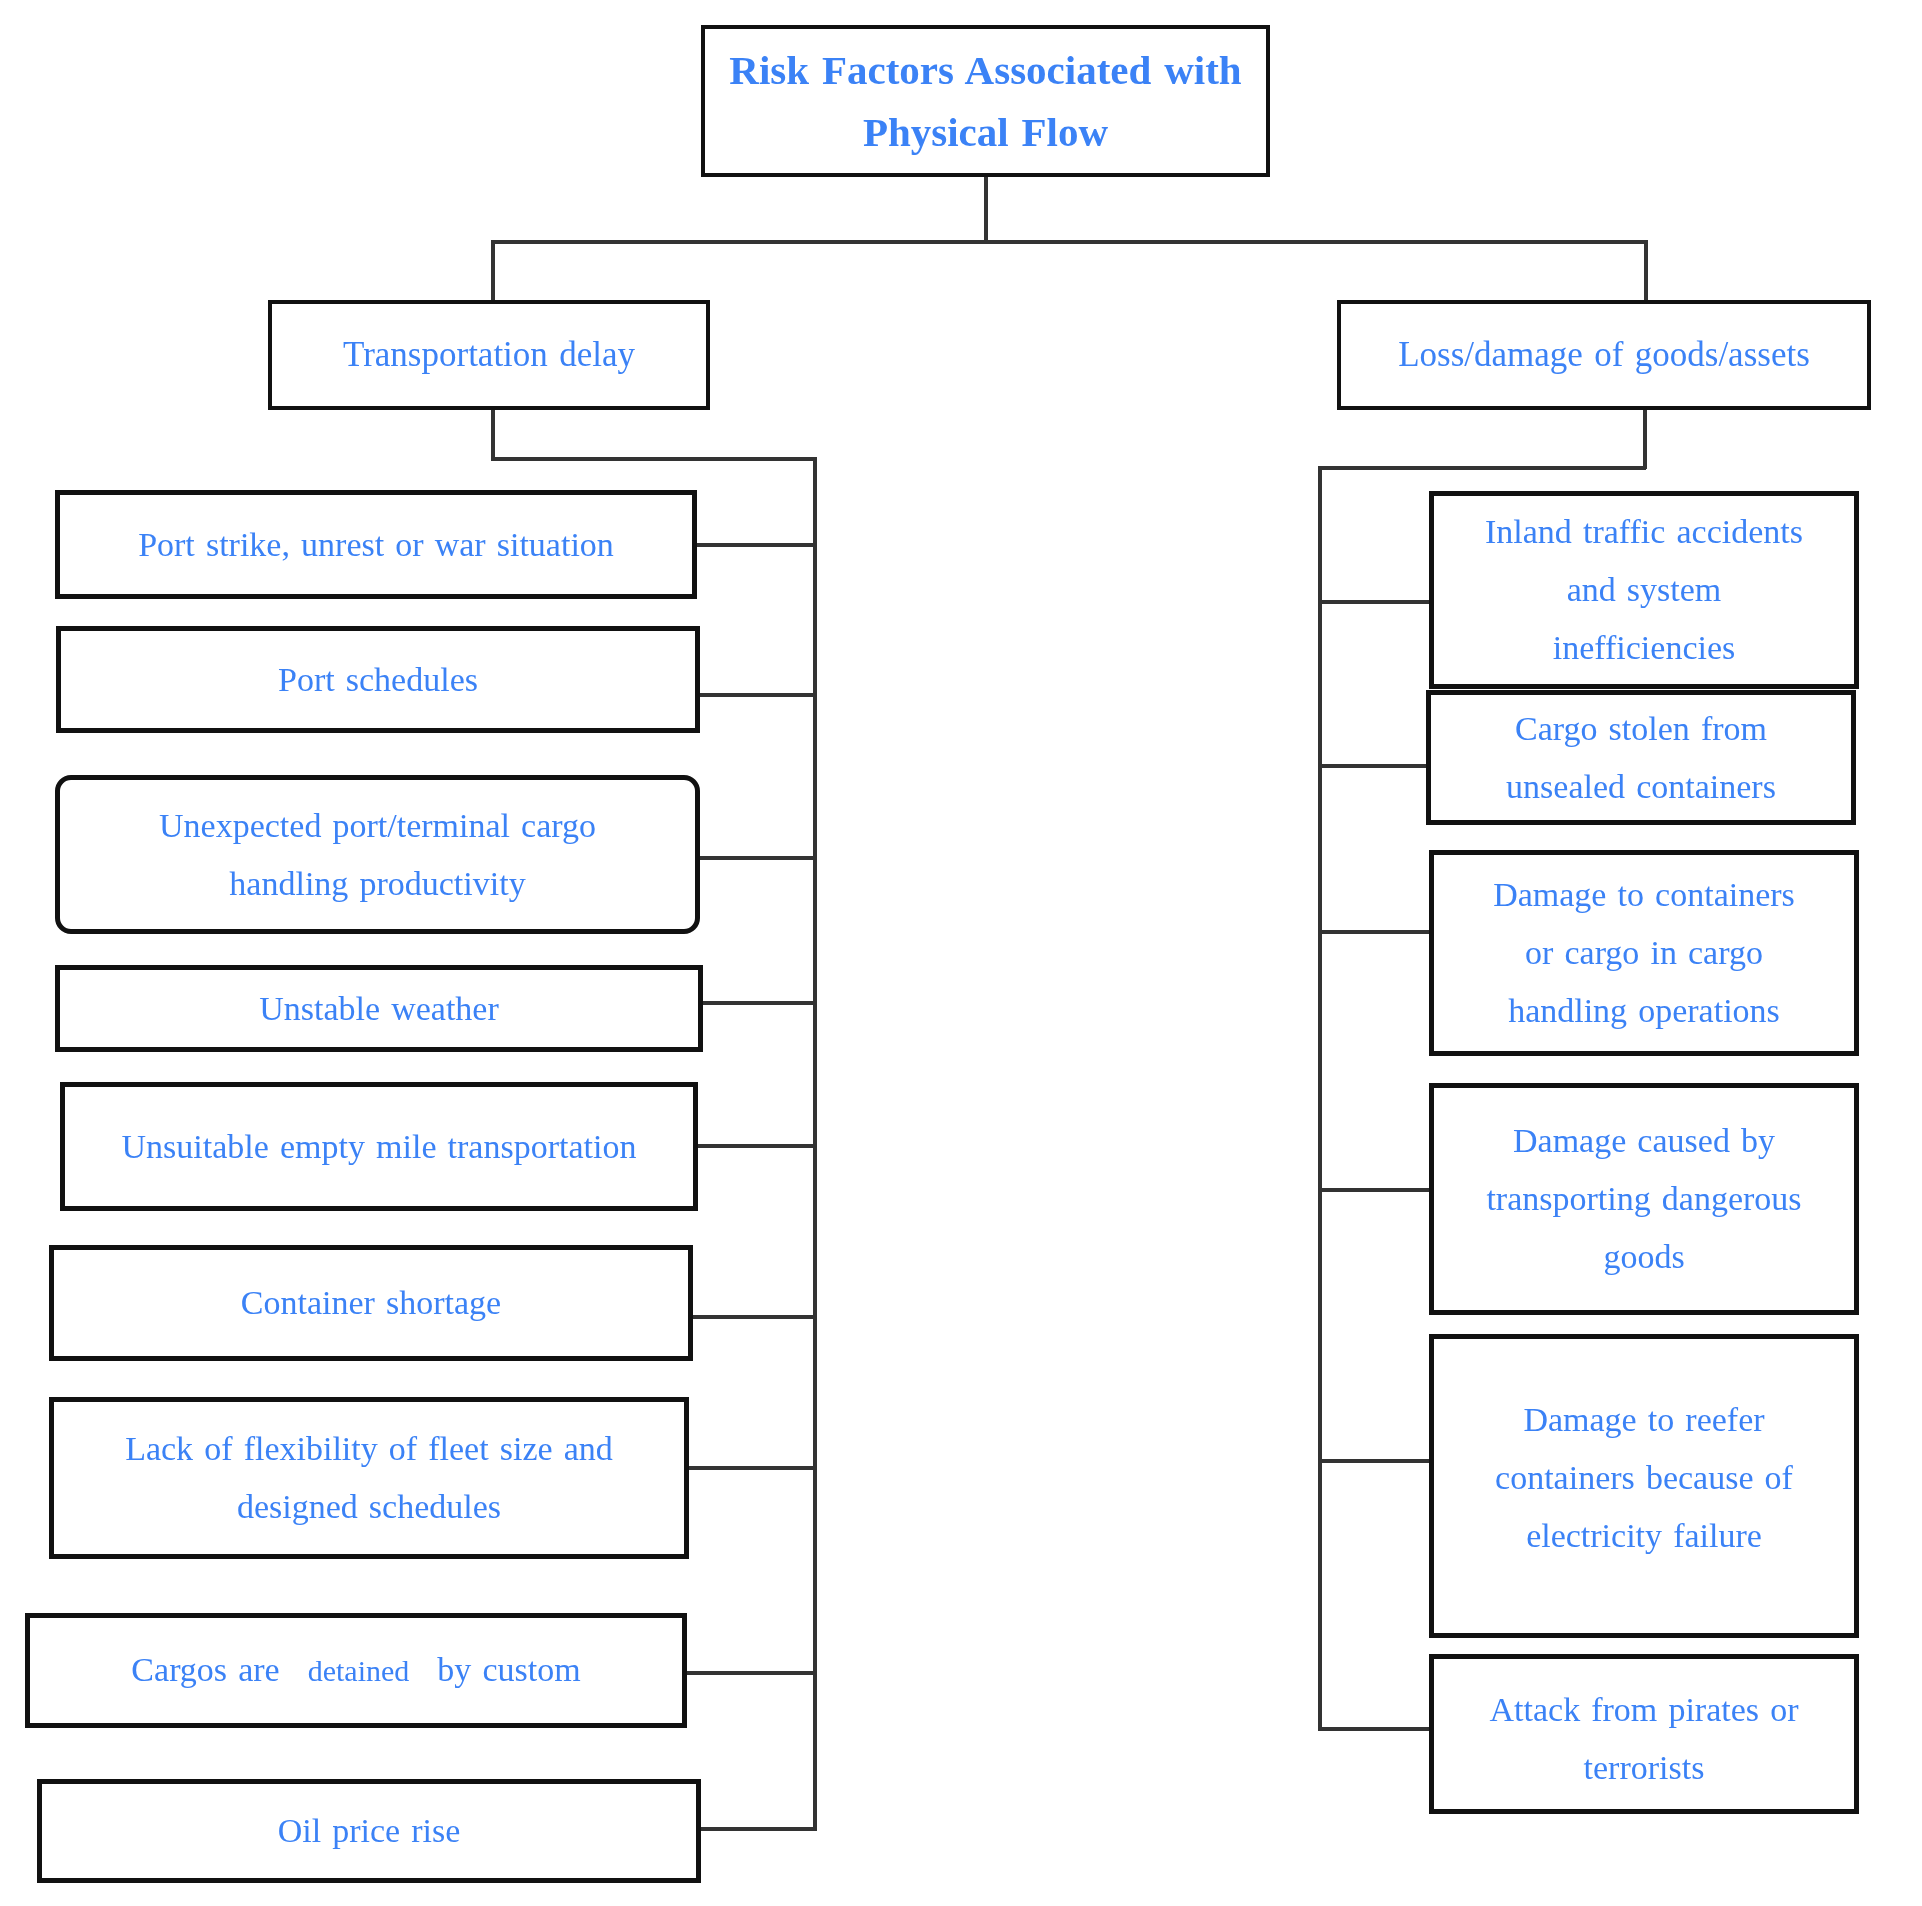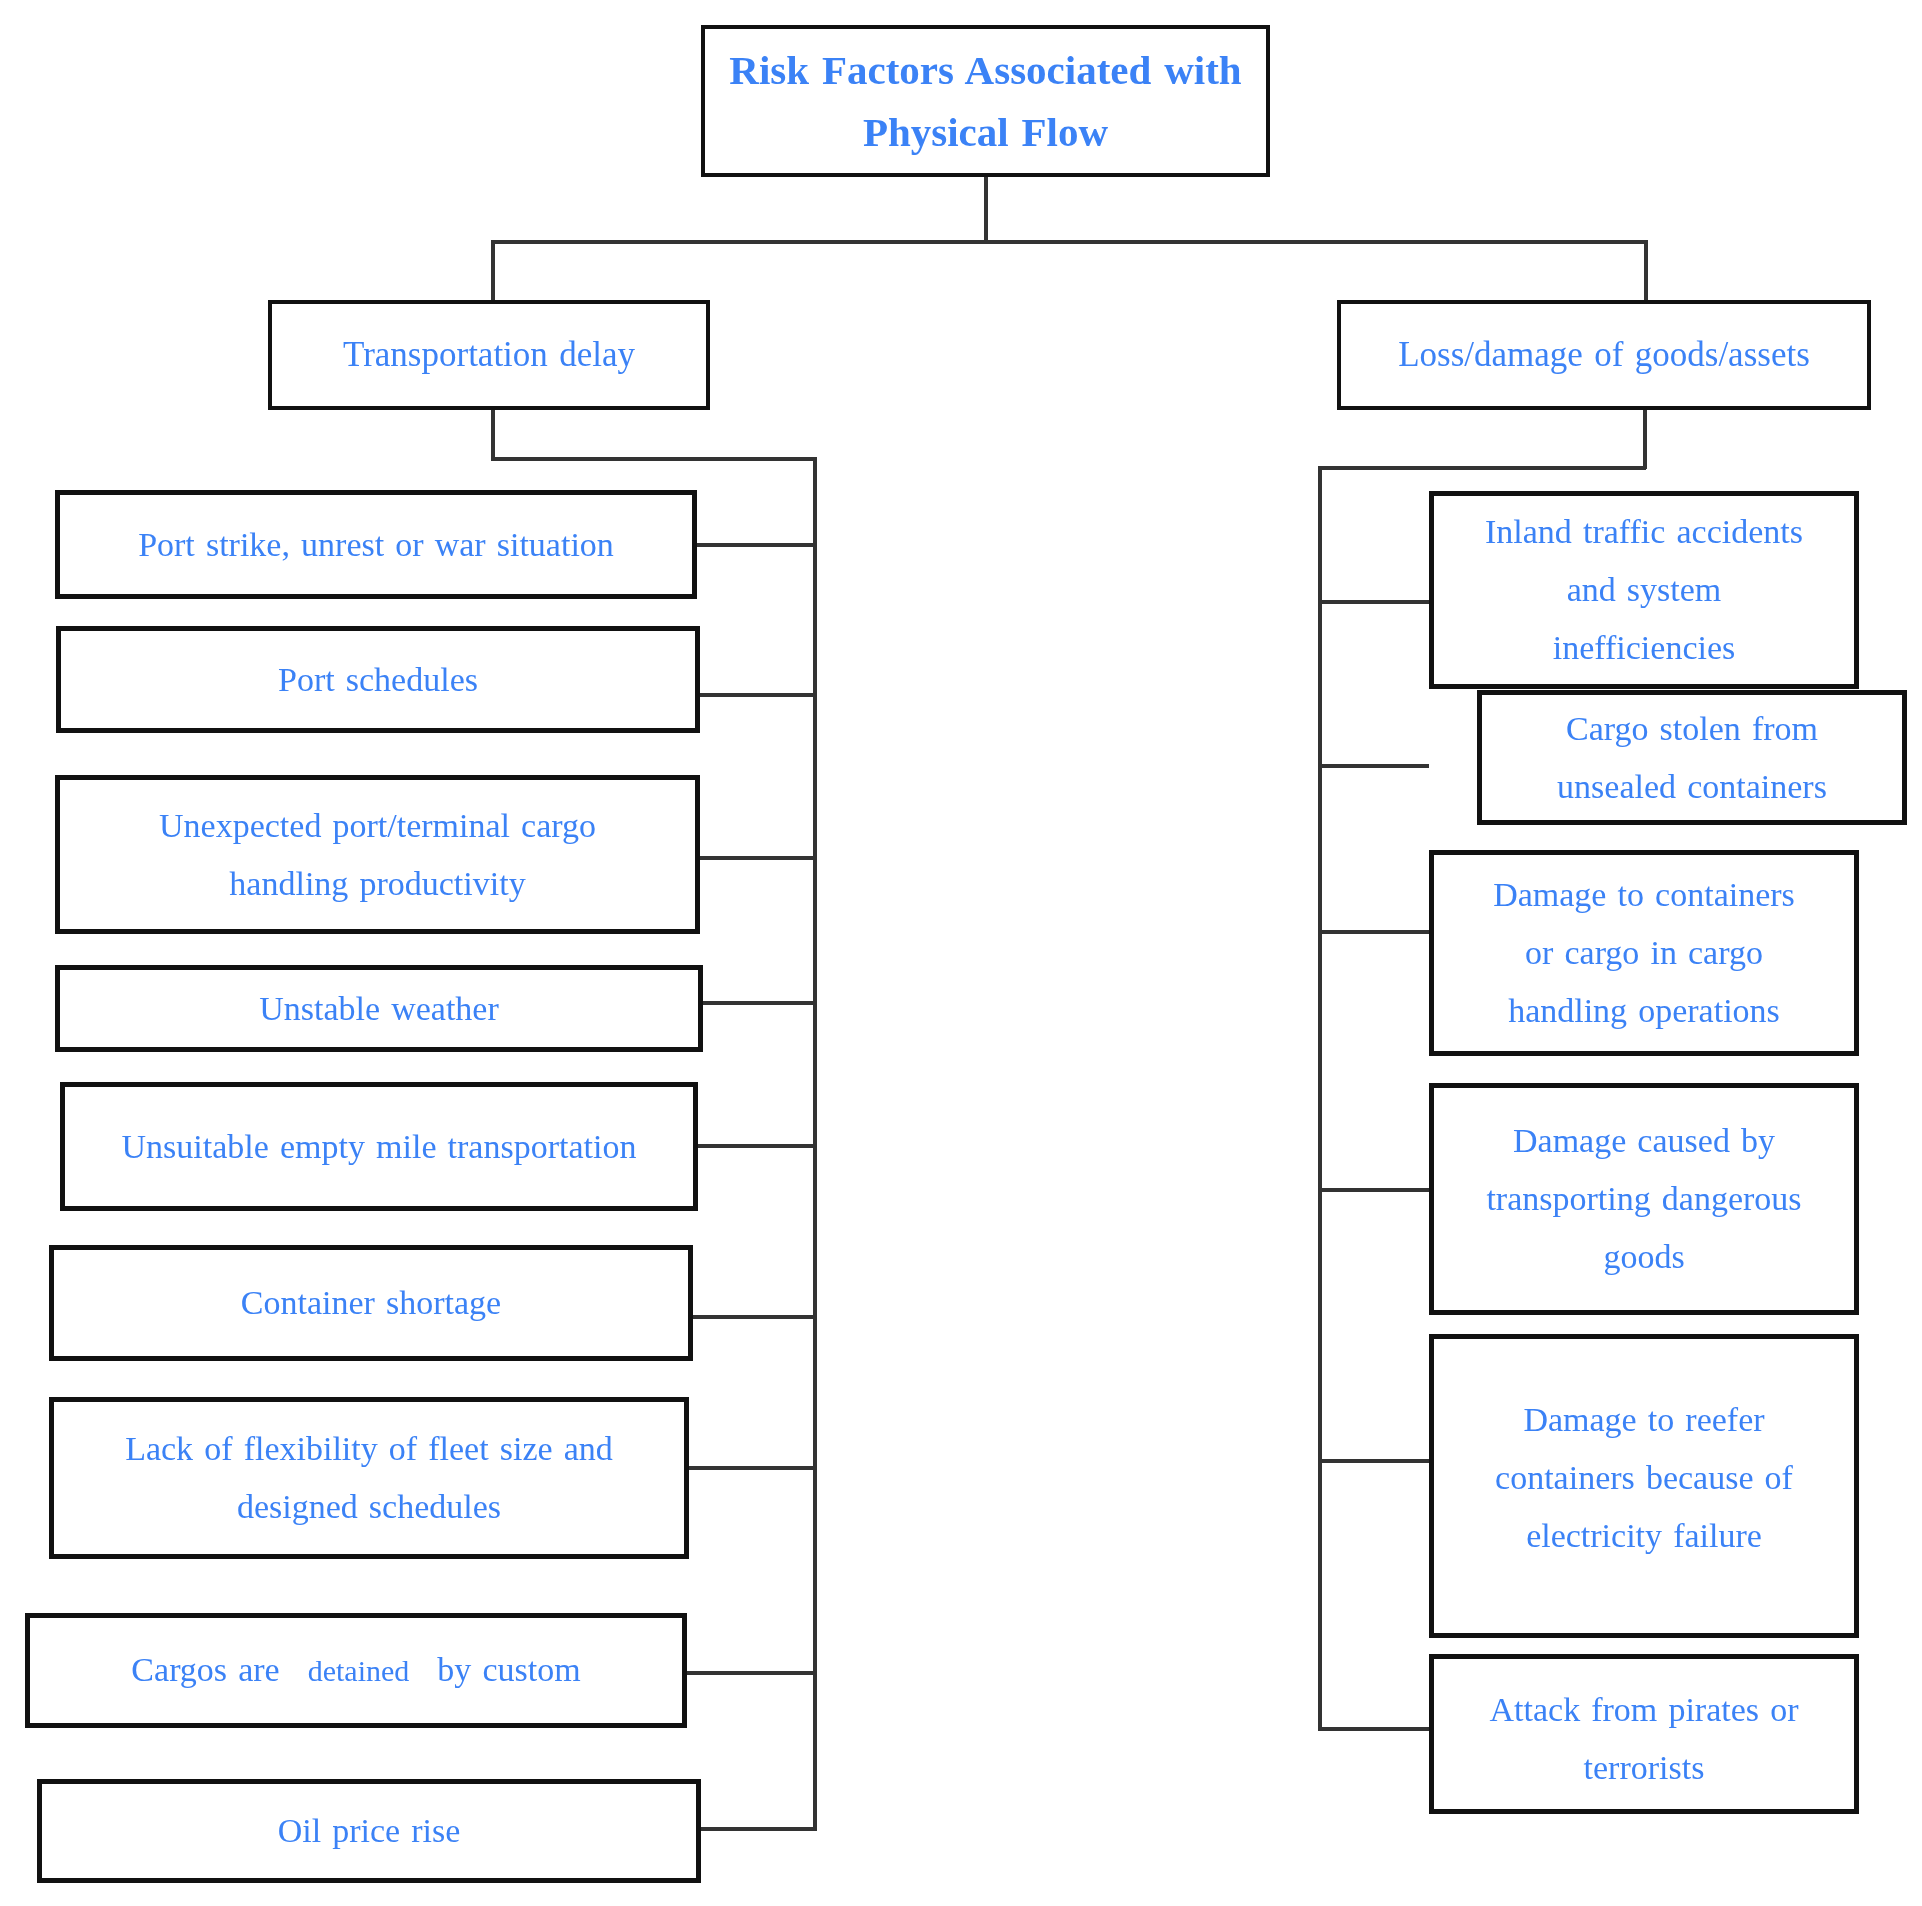--- a/index.html
+++ b/index.html
@@ -84,21 +84,21 @@
   <div class="node" style="left:1337px; top:300px; width:534px; height:110px;">
     <span class="lbl branch-lbl">Loss/damage of goods/assets</span>
   </div>
 
   <div class="node thick" style="left:55px; top:490px; width:642px; height:109px;">
     <span class="lbl">Port strike, unrest or war situation</span>
   </div>
   <div class="node thick" style="left:56px; top:626px; width:644px; height:107px;">
     <span class="lbl">Port schedules</span>
   </div>
-  <div class="node thick" style="left:55px; top:775px; width:645px; height:159px;">
+  <div class="node thick" style="left:55px; top:775px; width:645px; height:159px;border-radius:16px;">
     <span class="lbl">Unexpected port/terminal cargo
 handling productivity</span>
   </div>
   <div class="node thick" style="left:55px; top:965px; width:648px; height:87px;">
     <span class="lbl">Unstable weather</span>
   </div>
   <div class="node thick" style="left:60px; top:1082px; width:638px; height:129px;justify-content:center;">
     <span class="lbl">Unsuitable empty mile transportation</span>
   </div>
   <div class="node thick" style="left:49px; top:1245px; width:644px; height:116px;">
@@ -113,21 +113,21 @@
   </div>
   <div class="node thick" style="left:37px; top:1779px; width:664px; height:104px;">
     <span class="lbl">Oil price rise</span>
   </div>
 
   <div class="node thick" style="left:1429px; top:491px; width:430px; height:198px;">
     <span class="lbl">Inland traffic accidents
 and system
 inefficiencies</span>
   </div>
-  <div class="node thick" style="left:1477px; top:690px; width:430px; height:135px;">
+  <div class="node thick" style="left:1426px; top:690px; width:430px; height:135px;">
     <span class="lbl">Cargo stolen from
 unsealed containers</span>
   </div>
   <div class="node thick" style="left:1429px; top:850px; width:430px; height:206px;">
     <span class="lbl">Damage to containers
 or cargo in cargo
 handling operations</span>
   </div>
   <div class="node thick" style="left:1429px; top:1083px; width:430px; height:232px;">
     <span class="lbl">Damage caused by

